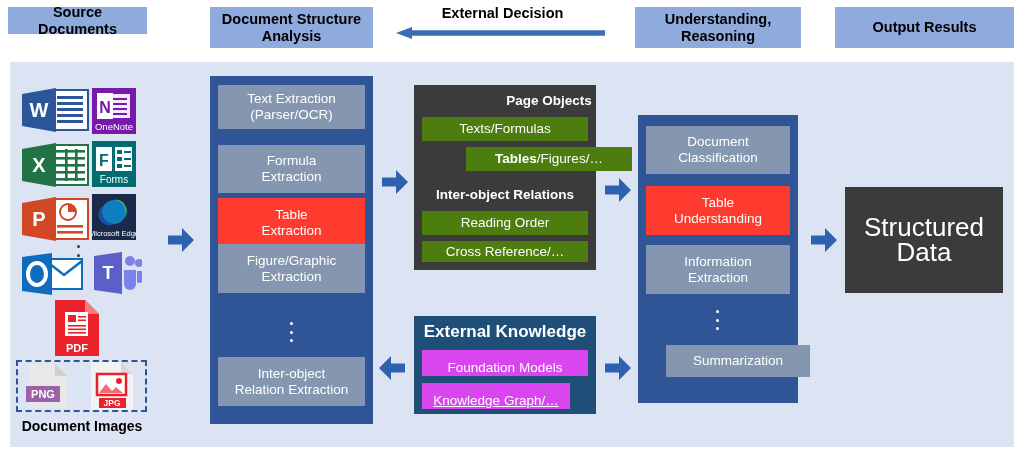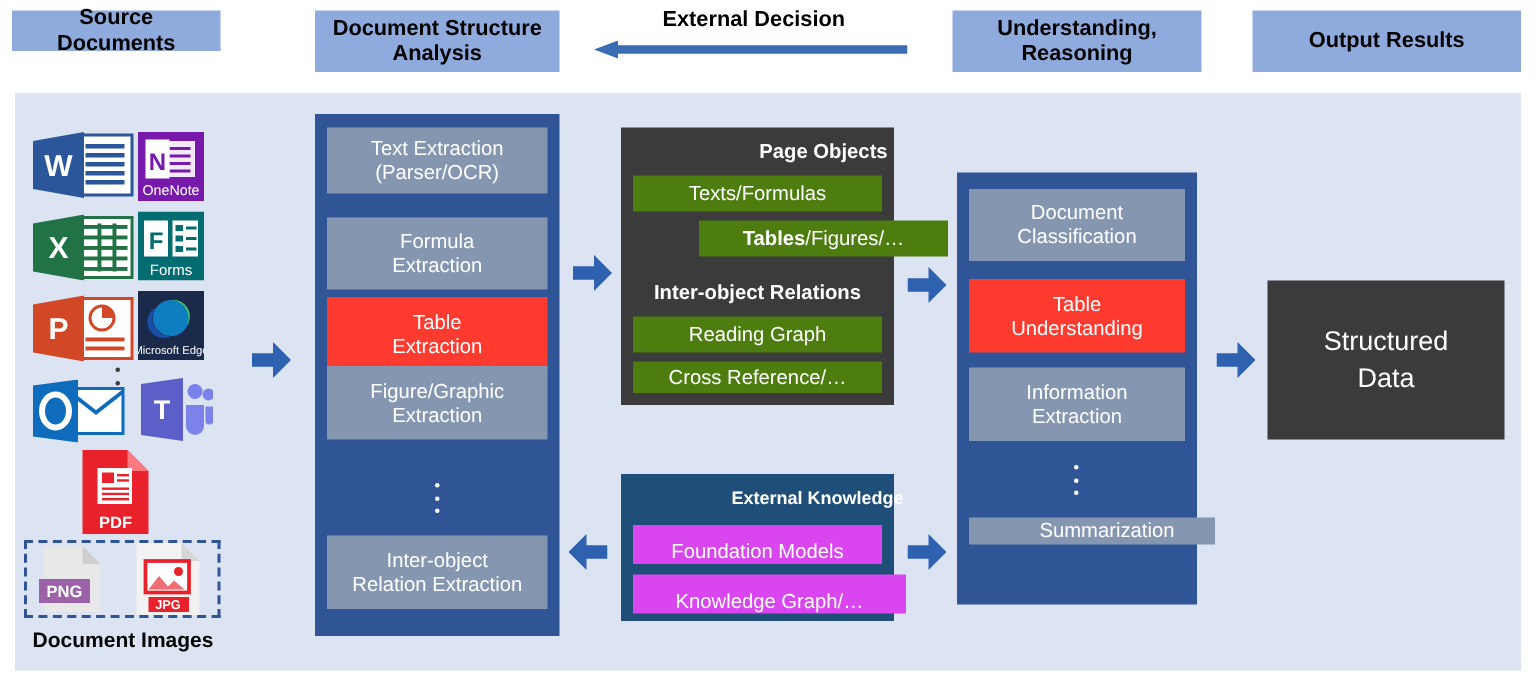--- a/index.html
+++ b/index.html
@@ -45,25 +45,25 @@
   .chip.blue{background:#d946ef;align-items:flex-end;}
   .chip.dgray{background:#4d7c0f;}
 
   
   .blackbox{position:absolute;background:#3b3b3b;}
   .bbtitle{position:absolute;color:#fff;font-weight:bold;font-size:13.5px;
      text-align:center;display:flex;align-items:center;justify-content:center;}
 
   
   #ext-box{position:absolute;background:#1f4e79;}
-  #ext-title{position:absolute;color:#fff;font-weight:bold;font-size:12px;
-     display:flex;align-items:center;justify-content:center;padding-left:40px;}
-
-  
-  #structured{position:absolute;background:#3b3b3b;color:#fff;font-size:18px;
+  #ext-title{position:absolute;color:#fff;font-weight:bold;font-size:17px;
+     display:flex;align-items:center;justify-content:center;}
+
+  
+  #structured{position:absolute;background:#3b3b3b;color:#fff;font-size:26px;
      line-height:25px;text-align:center;display:flex;align-items:center;
      justify-content:center;}
 
   
   .arw{position:absolute;}
 </style>
 </head>
 <body>
 
 <div class="hdr" id="hdr-source">
@@ -254,36 +254,36 @@
 <div class="blackbox" style="left:414px;top:85px;width:182px;height:185px;"></div>
 <div class="bbtitle" style="left:414px;top:88px;width:182px;height:24px;margin-left:44px;">Page Objects</div>
 <div class="chip dgray" style="left:422px;top:117px;width:166px;height:24px;">
     <span>Texts/Formulas</span>
   </div>
 <div class="chip dgray" style="left:422px;top:147px;width:166px;height:24px;margin-left:44px;">
   <span><b>Tables</b><span>/Figures/…</span></span>
 </div>
 <div class="bbtitle" style="left:414px;top:182px;width:182px;height:24px;">Inter-object  Relations</div>
 <div class="chip dgray" style="left:422px;top:211px;width:166px;height:24px;">
-    <span>Reading Graph</span>
+    <span>Reading Order</span>
   </div>
 <div class="chip dgray" style="left:422px;top:241px;width:166px;height:21px;">
     <span>Cross Reference/…</span>
   </div>
 
 <svg class="arw" style="left:605px;top:178px;" width="26" height="24" viewBox="0 0 26 24">
   <polygon points="0,7.5 14,7.5 14,0 26,12 14,24 14,16.5 0,16.5" fill="#2e62b0"></polygon>
 </svg>
 
 <div id="ext-box" style="left:414px;top:316px;width:182px;height:98px;"></div>
 <div id="ext-title" style="left:414px;top:320px;width:182px;height:24px;">External Knowledge</div>
 <div class="chip blue" style="left:422px;top:350px;width:166px;height:26px;">
     <span>Foundation Models</span>
   </div>
-<div class="chip blue" style="left:422px;top:383px;width:182px;height:26px;">
+<div class="chip blue" style="left:422px;top:383px;width:148px;height:26px;text-decoration:underline;">
     <span>Knowledge Graph/…</span>
   </div>
 
 <svg class="arw" style="left:379px;top:356px;" width="26" height="24" viewBox="0 0 26 24">
   <polygon points="26,7.5 12,7.5 12,0 0,12 12,24 12,16.5 26,16.5" fill="#2e62b0"></polygon>
 </svg>
 
 <svg class="arw" style="left:605px;top:356px;" width="26" height="24" viewBox="0 0 26 24">
   <polygon points="0,7.5 14,7.5 14,0 26,12 14,24 14,16.5 0,16.5" fill="#2e62b0"></polygon>
 </svg>
@@ -296,21 +296,21 @@
     <span>Table<br>Understanding</span>
   </div>
 <div class="chip gray" style="left:646px;top:245px;width:144px;height:49px;">
     <span>Information<br>Extraction</span>
   </div>
 <div class="vdots" style="left:715px;top:310px;width:5px;height:20px;">
   <i style="background:#ffffff"></i>
     <i style="background:#ffffff"></i>
     <i style="background:#ffffff"></i>
 </div>
-<div class="chip gray" style="left:646px;top:345px;width:144px;height:18px;padding-left:20px;">
+<div class="chip gray" style="left:666px;top:345px;width:144px;height:32px;">
     <span>Summarization</span>
   </div>
 
 <svg class="arw" style="left:811px;top:228px;" width="26" height="24" viewBox="0 0 26 24">
   <polygon points="0,7.5 14,7.5 14,0 26,12 14,24 14,16.5 0,16.5" fill="#2e62b0"></polygon>
 </svg>
 
 <div id="structured" style="left:845px;top:187px;width:158px;height:106px;">
     <span>Structured<br>Data</span>
   </div>

